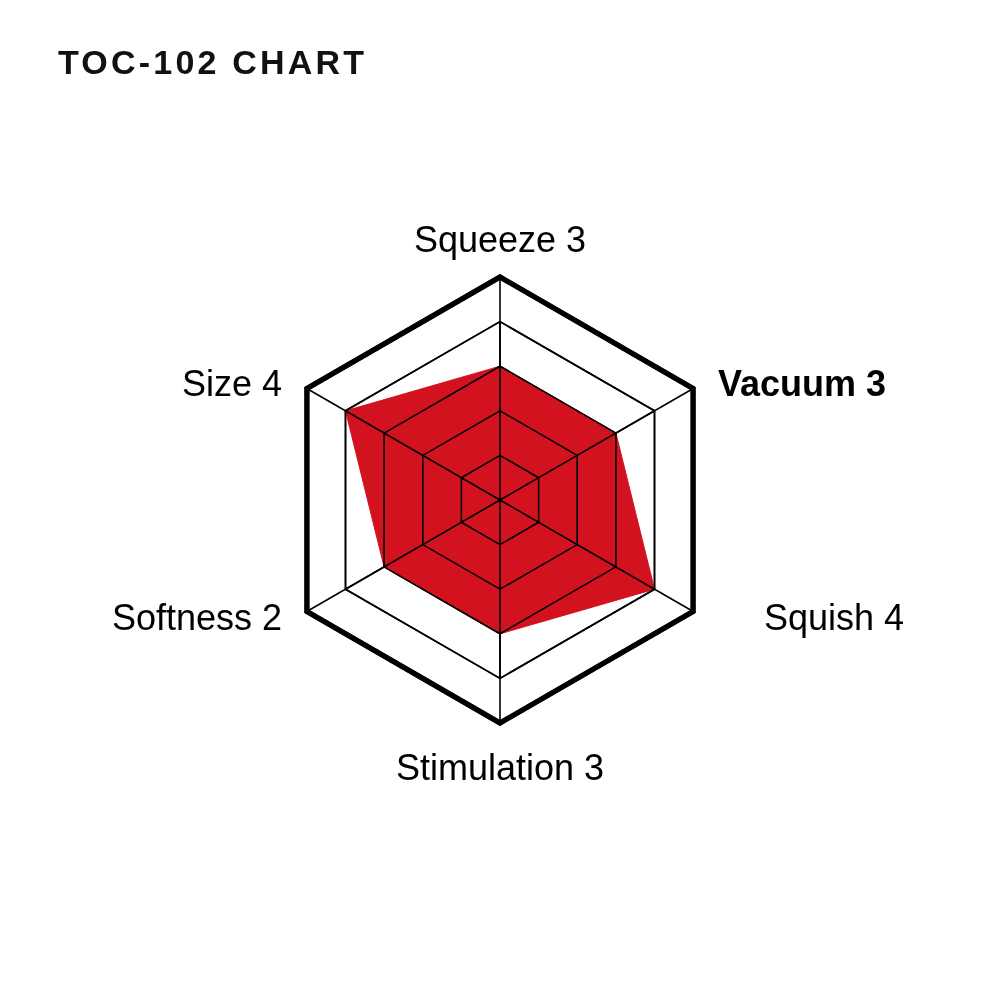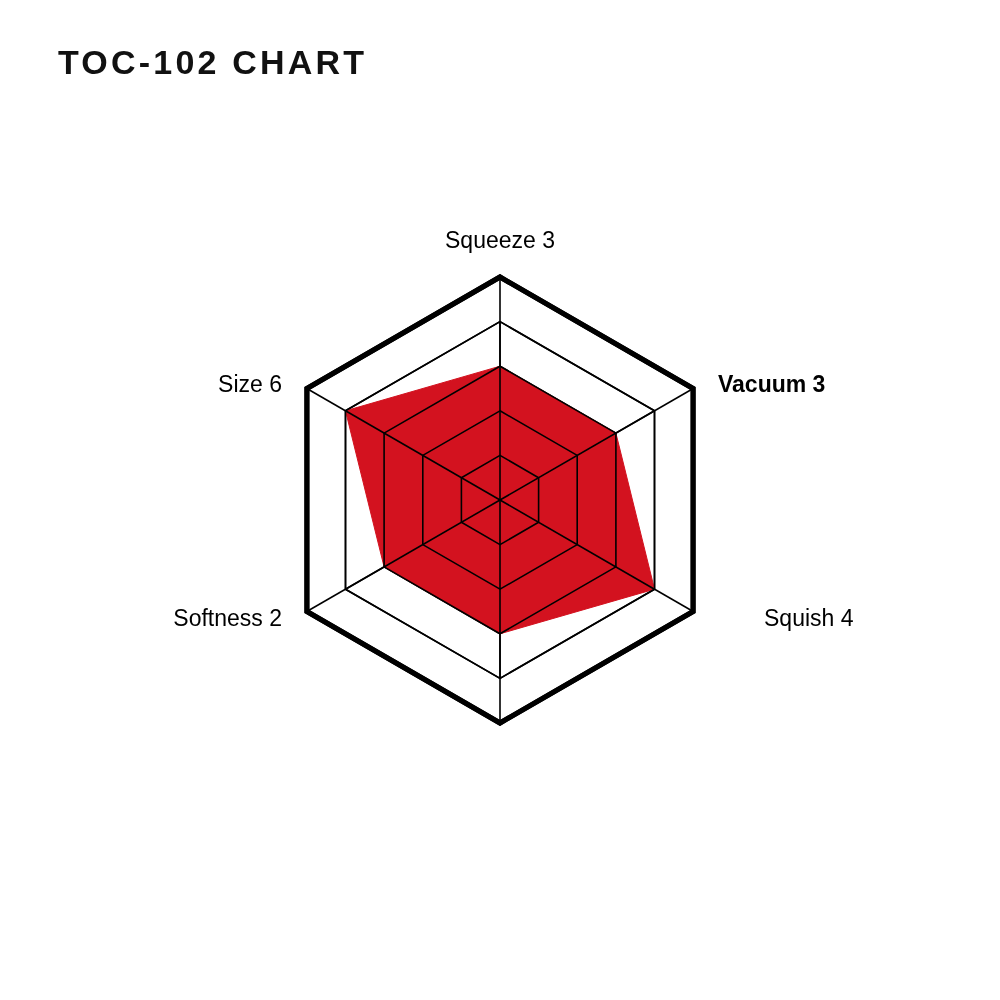--- a/index.html
+++ b/index.html
@@ -35,21 +35,21 @@
   #radar-svg {
     position: absolute;
     left: 0;
     top: 0;
     width: 1000px;
     height: 1000px;
     display: block;
   }
   .axis-label {
     position: absolute;
-    font-size: 23px;
+    font-size: 36px;
     font-weight: normal;
     letter-spacing: 0px;
     white-space: nowrap;
     color: #000000;
     line-height: 36px;
   }
   .lbl-squeeze    { left: 500px; top: 222px; transform: translateX(-50%); }
   .lbl-vacuum     { left: 718px; top: 366px; font-weight: bold; }
   .lbl-squish     { left: 732px; top: 600px; margin-left: 32px; }
   .lbl-stimulation{ left: 500px; top: 750px; transform: translateX(-50%); }
@@ -100,18 +100,19 @@
       <polygon stroke-width="5" points="500.0,277.0 693.1,388.5 693.1,611.5 500.0,723.0 306.9,611.5 306.9,388.5"></polygon>
     </g>
   </svg>
 
   <div class="axis-label lbl-squeeze">Squeeze 3</div>
 
   <div class="axis-label lbl-vacuum">Vacuum 3</div>
 
   <div class="axis-label lbl-squish">Squish 4</div>
 
+  <div class="axis-label lbl-stimulation">Stimulation 3</div>
 
   <div class="axis-label lbl-softness">Softness 2</div>
 
-  <div class="axis-label lbl-size">Size 6</div>
+  <div class="axis-label lbl-size">Size 4</div>
 
 </div>
 
 </body></html>

